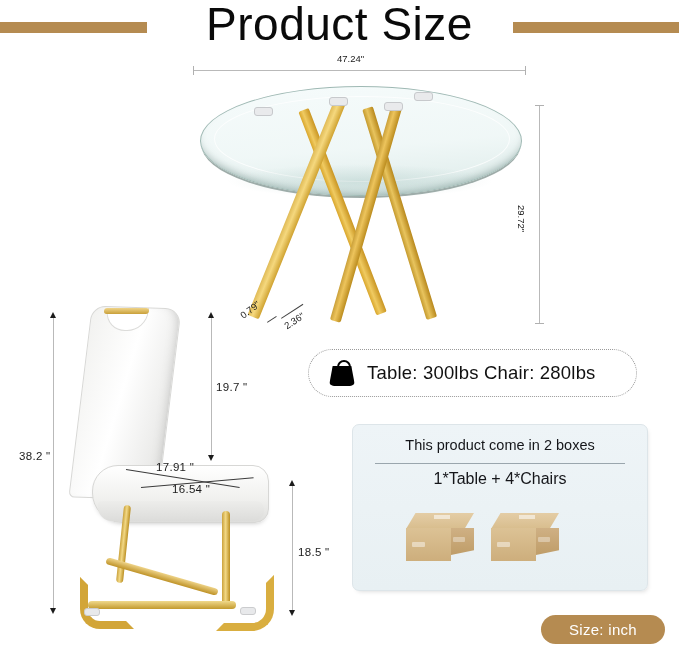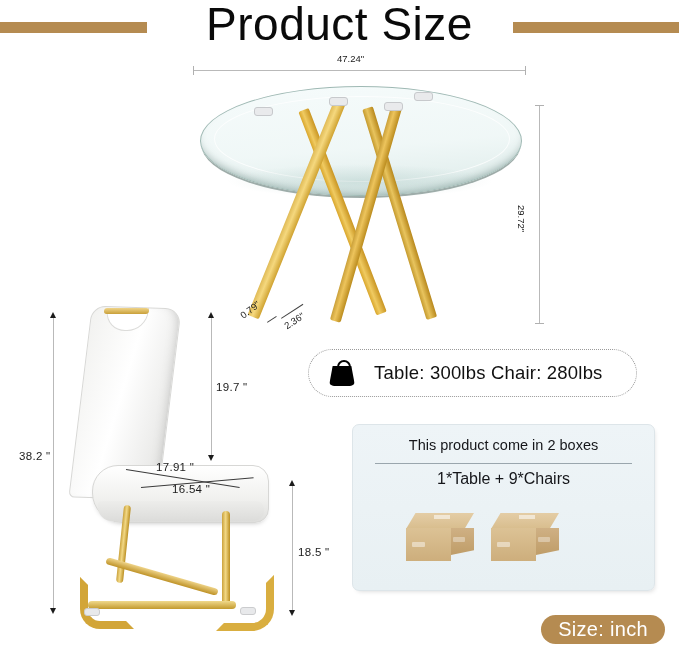--- a/index.html
+++ b/index.html
@@ -103,40 +103,39 @@
     position:absolute;left:10px;top:272px;width:38px;height:36px;
     border:8px solid transparent;border-bottom-color:#d2a538;border-left-color:#d2a538;
     border-radius:0 0 0 20px;
   }
   .glide{position:absolute;width:14px;height:6px;border-radius:3px;background:#e8e9eb;border:1px solid #cbccce;}
 
   
   #weight-pill{
     position:absolute;left:308px;top:349px;width:329px;height:48px;
     border:1.6px dotted #9a9a9a;border-radius:26px;background:#fff;
-    display:flex;align-items:center;padding-left:18px;box-sizing:border-box;gap:17px;
+    display:flex;align-items:center;padding-left:18px;box-sizing:border-box;gap:10px;
   }
   .weight-icon{width:30px;height:26px;position:relative;flex:none;}
   .weight-icon .body{
     position:absolute;left:2px;bottom:0;width:26px;height:20px;background:#000;
     border-radius:4px 4px 5px 5px;clip-path:polygon(14% 0,86% 0,100% 100%,0 100%);
   }
   .weight-icon .handle{
     position:absolute;left:10px;top:0;width:10px;height:10px;border:2.4px solid #000;
     border-radius:50%;background:#fff;
   }
   .weight-text{font-size:18.5px;color:#111;letter-spacing:.2px;}
 
   
   #boxes-panel{
     position:absolute;left:352px;top:424px;width:294px;height:165px;
     background:linear-gradient(180deg,#eef4f7,#e8f0f3);
     border:1px solid #dde5e9;border-radius:7px;
     box-shadow:2px 3px 5px -3px rgba(0,0,0,.18);
-    padding-left:7px;
   }
   .boxes-title{position:absolute;left:0;right:0;top:12px;text-align:center;font-size:14.5px;color:#15161a;}
   .boxes-rule{position:absolute;left:22px;right:22px;top:38px;height:1px;background:#9aa6ad;}
   .boxes-sub{position:absolute;left:0;right:0;top:45px;text-align:center;font-size:16px;color:#15161a;}
   .carton{position:absolute;width:68px;height:48px;}
   .carton .top{
     position:absolute;left:0;top:0;width:68px;height:16px;
     background:linear-gradient(180deg,#e4cda6,#d8bd8d);
     clip-path:polygon(14% 0,100% 0,86% 100%,0 100%);
   }
@@ -145,21 +144,21 @@
     clip-path:polygon(0 0,100% 0,100% 82%,0 100%);}
   .carton .tape{position:absolute;left:28px;top:2px;width:16px;height:4px;background:rgba(255,255,255,.55);}
   .carton .tab1{position:absolute;left:6px;top:29px;width:13px;height:5px;background:rgba(255,255,255,.45);border-radius:1px;}
   .carton .tab2{position:absolute;left:47px;top:24px;width:12px;height:5px;background:rgba(255,255,255,.35);border-radius:1px;}
 
   
   #size-badge{
     position:absolute;left:541px;top:615px;width:124px;height:29px;
     background:#b58b51;border-radius:15px;display:flex;align-items:center;justify-content:center;
   }
-  #size-badge span{color:#fff;font-size:20px;letter-spacing:.3px;}
+  #size-badge span{color:#fff;font-size:15px;letter-spacing:.3px;}
 </style>
 </head>
 <body>
 
 <div class="root">
 
   <div class="title-bar-left"></div>
   <div class="title-bar-right"></div>
   <div class="page-title">Product Size</div>
 
@@ -234,21 +233,21 @@
   <div class="dim-label big" style="left:172px;top:483px;">16.54 "</div>
 
   <div class="vline" style="left:292px;top:486px;height:124px;"></div>
   <div class="arrow-up" style="left:288.5px;top:480px;"></div>
   <div class="arrow-down" style="left:288.5px;top:610px;"></div>
   <div class="dim-label big" style="left:298px;top:546px;">18.5 "</div>
 
   <div id="boxes-panel">
     <div class="boxes-title">This product come in  2 boxes</div>
     <div class="boxes-rule"></div>
-    <div class="boxes-sub">1*Table + 9*Chairs</div>
+    <div class="boxes-sub">1*Table + 4*Chairs</div>
 
     <div class="carton" style="left:53px;top:88px;">
       <div class="top"></div>
         <div class="front"></div>
         <div class="side"></div>
       <div class="tape"></div>
         <div class="tab1"></div>
         <div class="tab2"></div>
     </div>
     <div class="carton" style="left:138px;top:88px;">

